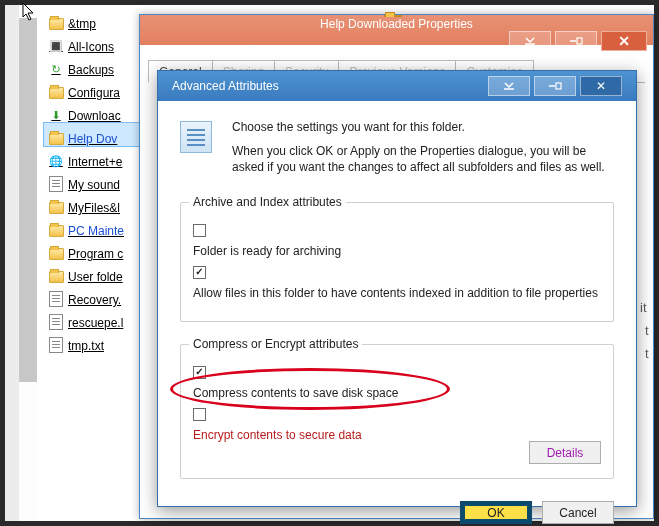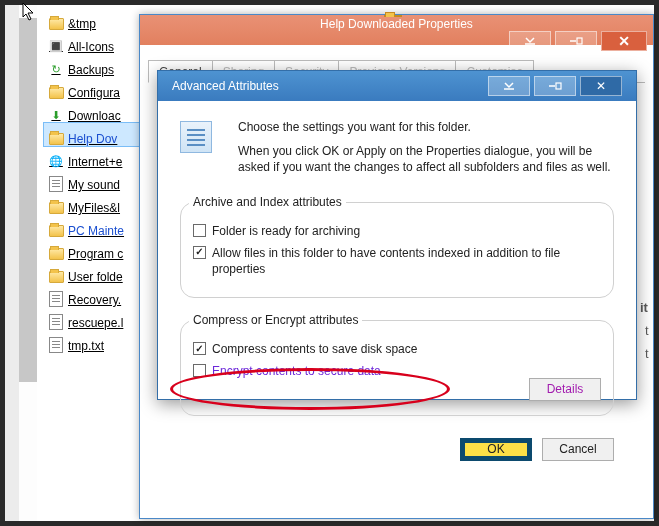--- a/index.html
+++ b/index.html
@@ -33,30 +33,30 @@
   .winbtns { margin-left:auto; display:flex; gap:4px; }
   .winbtn { width:42px; height:20px; background:rgba(255,255,255,.2); border:1px solid rgba(255,255,255,.5); display:flex; align-items:center; justify-content:center; color:#fff; }
   .winbtn.close { background:#d9603e; width:46px; font-size:14px; font-weight:bold; }
   .props-body { position:absolute; left:8px; right:8px; top:40px; bottom:8px; background:#fff; }
   .tabs { display:flex; border-bottom:1px solid #bbb; margin-top:4px; }
   .tab { padding:4px 10px 3px; border:1px solid #bbb; border-bottom:none; background:#fff; margin-right:-1px; color:#444; position:relative; top:1px;}
   .tab.active { background:#fff; z-index:2; border-bottom:1px solid #fff;}
   .tab.dim { color:#bababa; }
   
   
-  .adv-win { position:absolute; left:157px; top:70px; width:480px; height:330px; background:#fff; border:1px solid #336ea8; box-shadow:0 4px 16px rgba(0,0,0,.4); z-index:5; }
+  .adv-win { position:absolute; left:157px; top:70px; width:480px; height:437px; background:#fff; border:1px solid #336ea8; box-shadow:0 4px 16px rgba(0,0,0,.4); z-index:5; }
   .adv-title { height:30px; background:linear-gradient(#4e93d1,#3a7bbf); display:flex; align-items:center; padding:0 14px; color:#fff; font-size:14px; }
   .adv-body { padding:18px 22px 16px 22px; color:#222; }
-  .adv-top { display:flex; gap:26px; margin-bottom:18px; }
+  .adv-top { display:flex; gap:20px; margin-bottom:18px; }
   .adv-icon { width:32px; height:32px; border:1px solid #8fb8e0; background:linear-gradient(#eaf3fb,#cfe4f5); position:relative; flex-shrink:0; margin-top:2px;}
   .adv-icon::before{content:"";position:absolute;left:6px;top:7px;width:18px;height:2px;background:#5a8fc4;box-shadow:0 5px 0 #5a8fc4,0 10px 0 #5a8fc4,0 15px 0 #5a8fc4;}
   .adv-text p { margin:0 0 8px 0; line-height:1.35; }
-  .groupbox { border:1px solid #d0d0d0; border-radius:14px; padding:14px 12px 14px 12px; margin-bottom:22px; position:relative; }
+  .groupbox { border:1px solid #d0d0d0; border-radius:2px; padding:14px 12px 14px 12px; margin-bottom:22px; position:relative; }
   .groupbox-legend { position:absolute; top:-8px; left:8px; background:#fff; padding:0 4px; color:#222; }
-  .cb-row { display:flex; align-items:flex-start; gap:6px; margin:6px 0; line-height:1.35; }
+  .cb-row { display:flex; align-items:flex-start; gap:6px; margin:6px 0; line-height:1.35;flex-direction:column; }
   .cb { width:13px; height:13px; border:1px solid #6a6a6a; background:#fff; display:inline-flex; align-items:center; justify-content:center; font-size:10px; color:#1a1a1a; flex-shrink:0; margin-top:1px;}
   .cb.checked::after{content:"✓"; font-weight:bold; line-height:1;}
   .details-row { display:flex; justify-content:flex-end; margin-top:-8px; }
   .btn { min-width:72px; height:23px; border:1px solid #adadad; background:#f0f0f0; display:inline-flex; align-items:center; justify-content:center; padding:0 10px;}
   .btn.primary { border:5px solid #0c4a6e; background:#fde047; }
   .btn.disabled { color:#a21caf; }
   .dlg-buttons { display:flex; justify-content:flex-end; gap:10px; margin-top:18px; }
   
   
   .red-ring { position:absolute; border:3px solid #d8001c; border-radius:50%; pointer-events:none; z-index:10; }
@@ -185,21 +185,21 @@
     <div class="tabs">
       <div class="tab active">General</div>
       <div class="tab dim">Sharing</div>
       <div class="tab dim">Security</div>
       <div class="tab dim">Previous Versions</div>
       <div class="tab dim">Customise</div>
     </div>
   </div>
 </div>
 
-<span class="bg-letter" style="left:640px; top:300px;font-weight:bold;">it</span>
+<span class="bg-letter" style="left:640px; top:300px;">it</span>
 <span class="bg-letter" style="left:645px; top:323px;">t</span>
 <span class="bg-letter" style="left:645px; top:346px;">t</span>
 
 <div class="adv-win">
   <div class="adv-title">
     <span>Advanced Attributes</span>
     <div class="winbtns">
       <div class="winbtn" style="background:rgba(255,255,255,.25)">
           <svg width="12" height="10">
             <path d="M2 2 L6 6 L10 2" stroke="#fff" fill="none" stroke-width="1.5"></path>
@@ -237,21 +237,21 @@
     </div>
 
     <div class="groupbox">
       <span class="groupbox-legend">Compress or Encrypt attributes</span>
       <div class="cb-row">
         <span class="cb checked"></span>
         <span>Compress contents to save disk space</span>
       </div>
       <div class="cb-row">
         <span class="cb"></span>
-        <span style="color:#6d28d9">Encrypt contents to secure data</span>
+        <span style="color:#b91c1c">Encrypt contents to secure data</span>
       </div>
       <div class="details-row">
         <div class="btn disabled">Details</div>
       </div>
     </div>
 
     <div class="dlg-buttons">
       <div class="btn primary">OK</div>
       <div class="btn">Cancel</div>
     </div>

